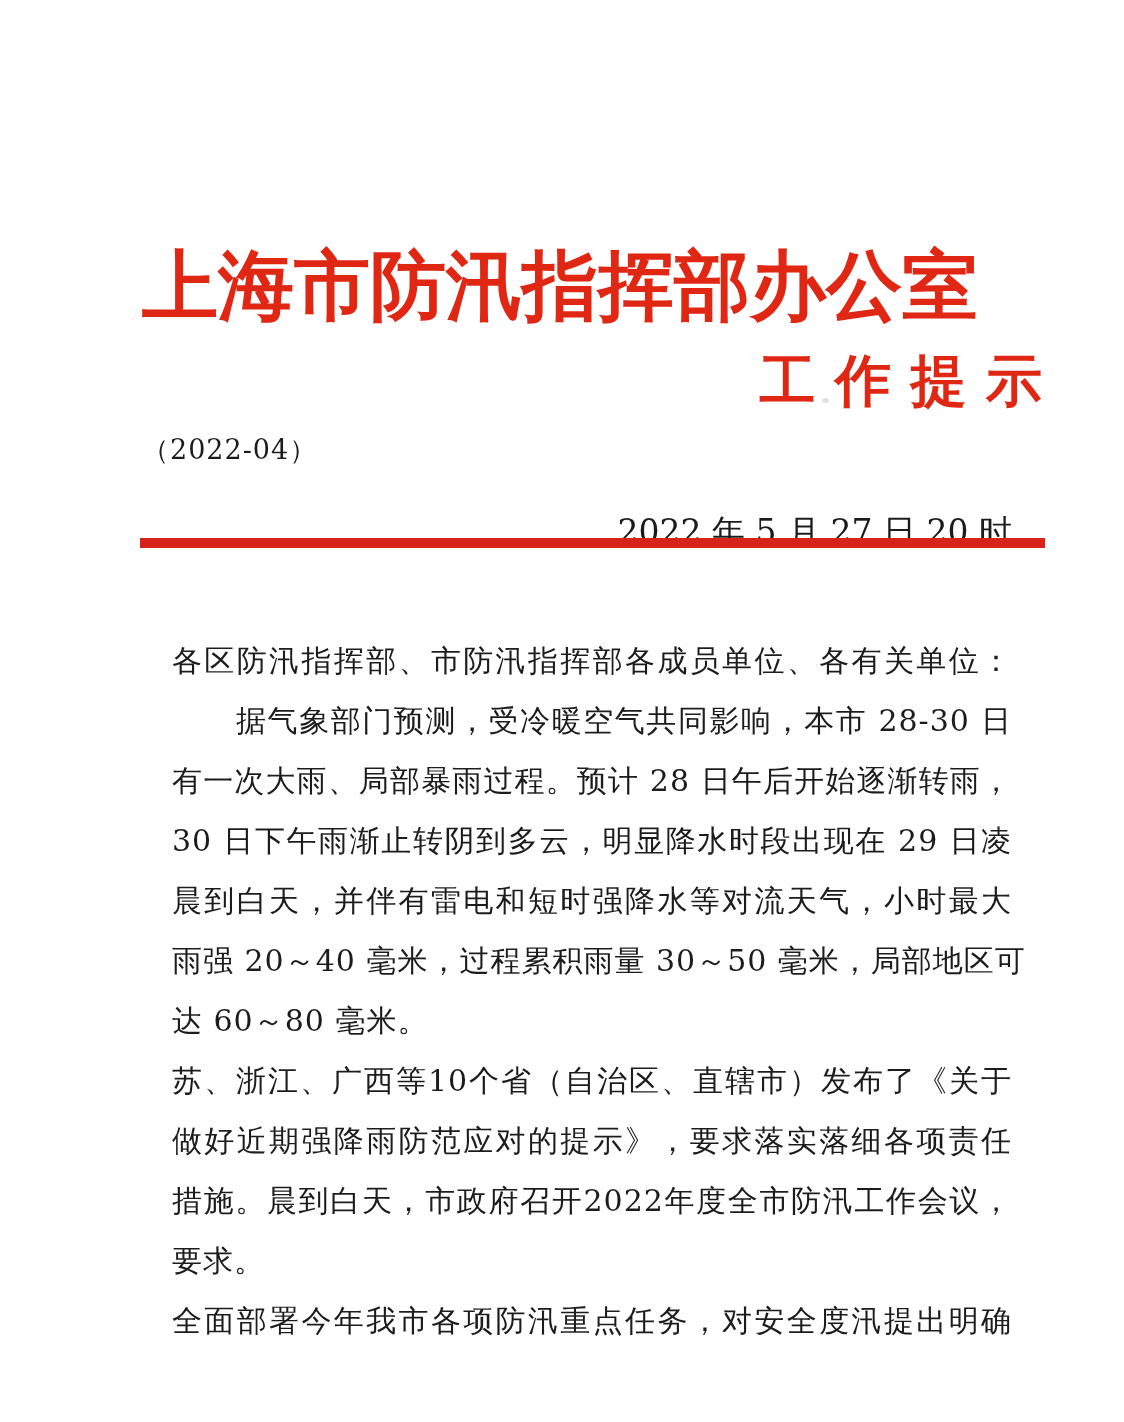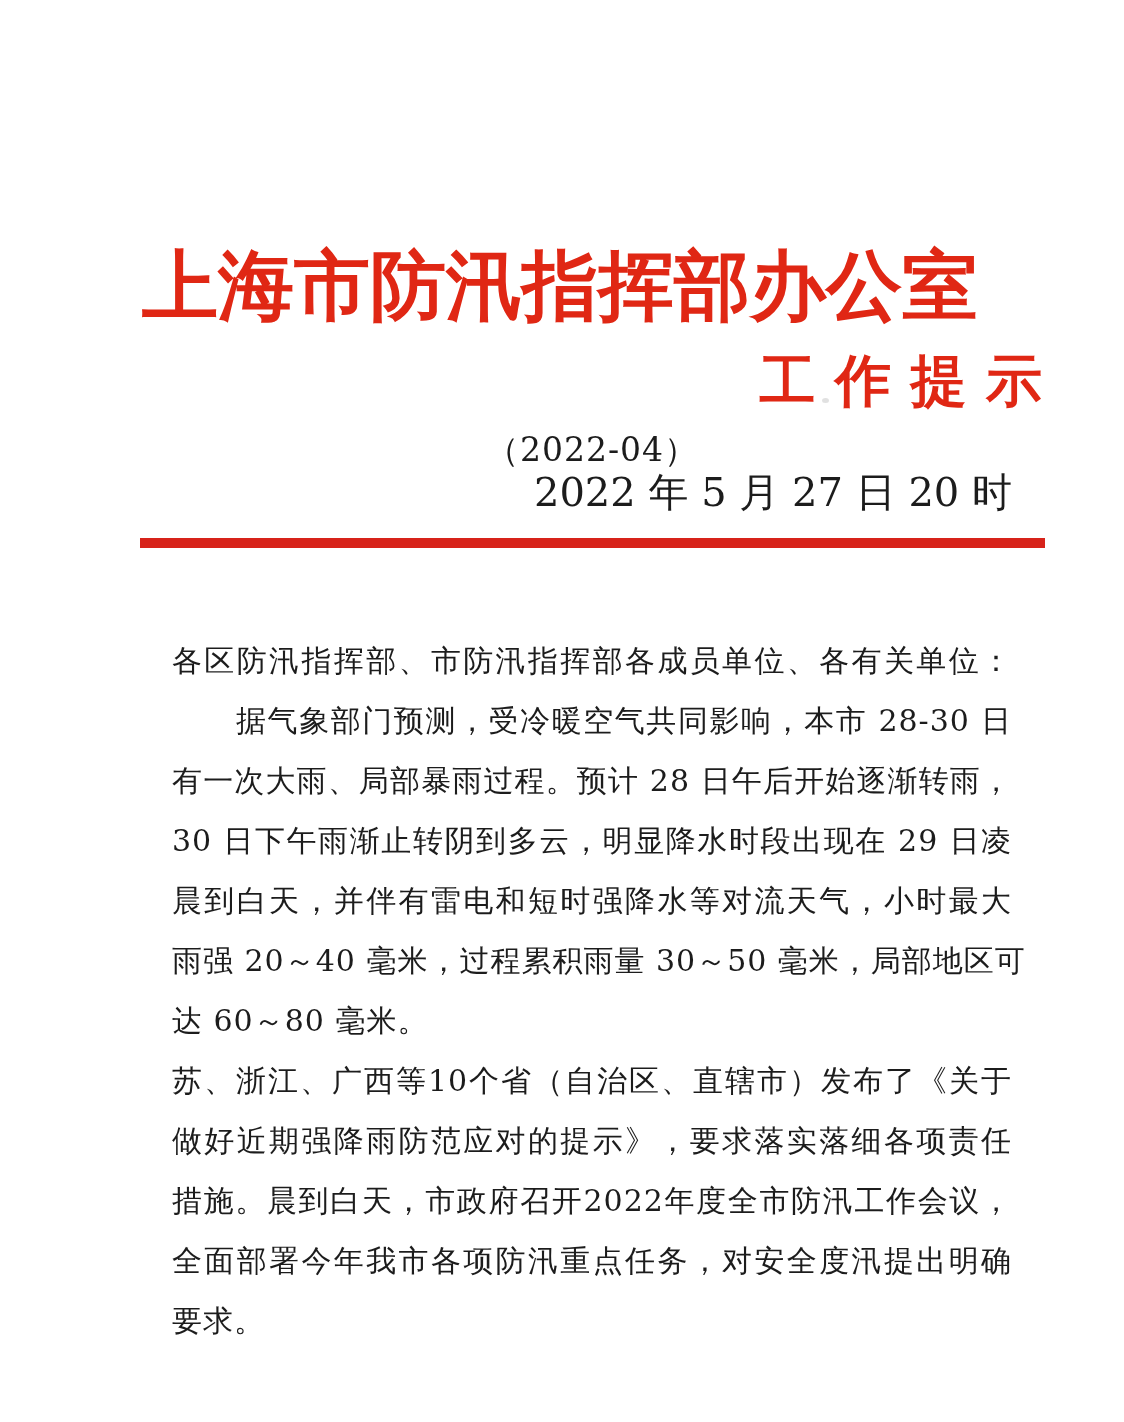--- a/index.html
+++ b/index.html
@@ -39,32 +39,31 @@
     line-height: 80px;
     font-weight: bold;
     color: var(--title-red, #e02714);
     white-space: nowrap;
   }
   .issue-number {
     position: absolute;
     top: 428px;
     left: 142px;
     width: 900px;
-    text-align: center;
-    font-size: 33px;
+    font-size: 27px;
     line-height: 44px;
     letter-spacing: 1px;
   }
   .date-line {
     position: absolute;
-    top: 470px;
+    top: 510px;
     left: 172px;
     width: 840px;
     text-align: right;
-    font-size: 40px;
+    font-size: 33px;
     line-height: 44px;
   }
   .red-rule {
     position: absolute;
     top: 538px;
     left: 140px;
     width: 905px;
     height: 10px;
     background: var(--rule-red, #d7231a);
     border: none;
@@ -121,19 +120,19 @@
 
   <div class="line indent">据气象部门预测，受冷暖空气共同影响，本市 28-30 日</div>
       <div class="line">有一次大雨、局部暴雨过程。预计 28 日午后开始逐渐转雨，</div>
       <div class="line">30 日下午雨渐止转阴到多云，明显降水时段出现在 29 日凌</div>
       <div class="line">晨到白天，并伴有雷电和短时强降水等对流天气，小时最大</div>
       <div class="line">雨强 20～40 毫米，过程累积雨量 30～50 毫米，局部地区可</div>
       <div class="line para-end">达 60～80 毫米。</div>
       <div class="line">苏、浙江、广西等10个省（自治区、直辖市）发布了《关于</div>
       <div class="line">做好近期强降雨防范应对的提示》，要求落实落细各项责任</div>
       <div class="line">措施。晨到白天，市政府召开2022年度全市防汛工作会议，</div>
+      <div class="line para-end">要求。</div>
       <div class="line">全面部署今年我市各项防汛重点任务，对安全度汛提出明确</div>
-      <div class="line para-end">要求。</div>
     </div>
 
   <div class="scan-speck" style="top: 398px; left: 822px;"></div>
 
 </div>
 
 </body></html>

